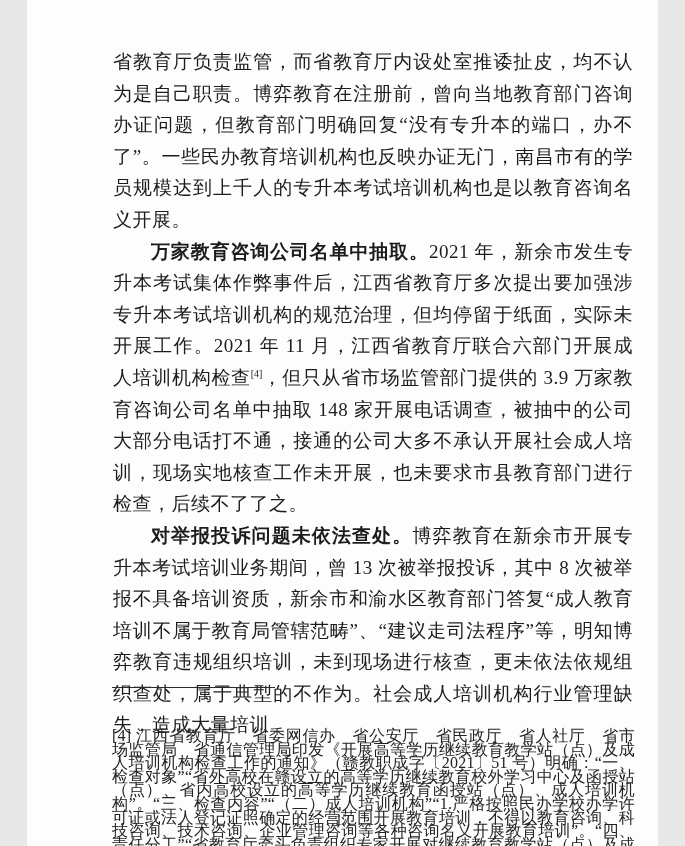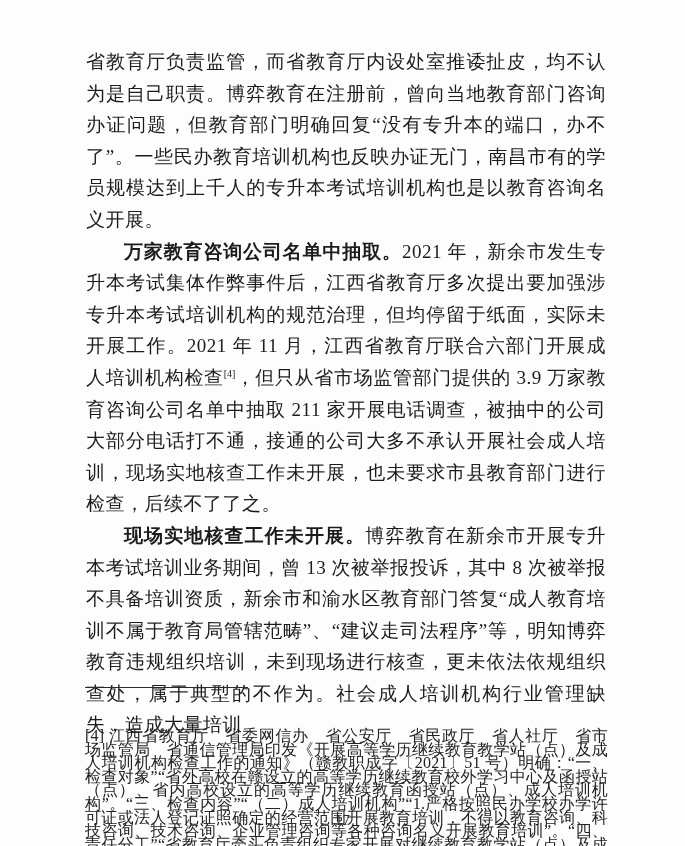--- a/index.html
+++ b/index.html
@@ -2,21 +2,21 @@
 <html lang="zh"><head>
 <meta charset="utf-8">
 <style>
   html, body {
     margin: 0;
     padding: 0;
     background: #e8e8e8;
   }
   .page {
     position: relative;
-    width: 685px;
+    width: 631px;
     height: 846px;
     margin: 0 auto;
     background: #fdfdfd;
     color: #1c1c1c;
     font-family: "Liberation Serif", "DejaVu Serif", serif;
     overflow: hidden;
   }
   .body-text {
     position: absolute;
     left: 86px;
@@ -75,22 +75,22 @@
     color: #2a2a2a;
   }
 </style>
 </head>
 <body>
 
 <div class="page">
 
   <div class="body-text">
       <p><span>省教育厅负责监管，而省教育厅内设处室推诿扯皮，均不认为是自己职责。博弈教育在注册前，曾向当地教育部门咨询办证问题，但教育部门明确回复“没有专升本的端口，办不了”。一些民办教育培训机构也反映办证无门，南昌市有的学员规模达到上千人的专升本考试培训机构也是以教育咨询名义开展。</span></p>
-      <p class="indent"><span class="run-bold">万家教育咨询公司名单中抽取。</span><span>2021 年，新余市发生专升本考试集体作弊事件后，江西省教育厅多次提出要加强涉专升本考试培训机构的规范治理，但均停留于纸面，实际未开展工作。2021 年 11 月，江西省教育厅联合六部门开展成人培训机构检查</span><sup class="fn-ref">[4]</sup><span>，但只从省市场监管部门提供的 3.9 万家教育咨询公司名单中抽取 211 家开展电话调查，被抽中的公司大部分电话打不通，接通的公司大多不承认开展社会成人培训，现场实地核查工作未开展，也未要求市县教育部门进行检查，后续不了了之。</span></p>
-      <p class="indent"><span class="run-bold">现场实地核查工作未开展。</span><span>博弈教育在新余市开展专升本考试培训业务期间，曾 13 次被举报投诉，其中 8 次被举报不具备培训资质，新余市和渝水区教育部门答复“成人教育培训不属于教育局管辖范畴”、“建议走司法程序”等，明知博弈教育违规组织培训，未到现场进行核查，更未依法依规组织查处，属于典型的不作为。社会成人培训机构行业管理缺失，造成大量培训</span></p>
+      <p class="indent"><span class="run-bold">万家教育咨询公司名单中抽取。</span><span>2021 年，新余市发生专升本考试集体作弊事件后，江西省教育厅多次提出要加强涉专升本考试培训机构的规范治理，但均停留于纸面，实际未开展工作。2021 年 11 月，江西省教育厅联合六部门开展成人培训机构检查</span><sup class="fn-ref">[4]</sup><span>，但只从省市场监管部门提供的 3.9 万家教育咨询公司名单中抽取 148 家开展电话调查，被抽中的公司大部分电话打不通，接通的公司大多不承认开展社会成人培训，现场实地核查工作未开展，也未要求市县教育部门进行检查，后续不了了之。</span></p>
+      <p class="indent"><span class="run-bold">对举报投诉问题未依法查处。</span><span>博弈教育在新余市开展专升本考试培训业务期间，曾 13 次被举报投诉，其中 8 次被举报不具备培训资质，新余市和渝水区教育部门答复“成人教育培训不属于教育局管辖范畴”、“建议走司法程序”等，明知博弈教育违规组织培训，未到现场进行核查，更未依法依规组织查处，属于典型的不作为。社会成人培训机构行业管理缺失，造成大量培训</span></p>
     </div>
 
   <div class="footnote-rule"></div>
 
   <div class="footnote"><span>[4]</span><span> 江西省教育厅　省委网信办　省公安厅　省民政厅　省人社厅　省市场监管局　省通信管理局印发《开展高等学历继续教育教学站（点）及成人培训机构检查工作的通知》（赣教职成字〔2021〕51 号）明确：“一、检查对象”“省外高校在赣设立的高等学历继续教育校外学习中心及函授站（点）、省内高校设立的高等学历继续教育函授站（点）、成人培训机构”。“三、检查内容”“（二）成人培训机构”“1.严格按照民办学校办学许可证或法人登记证照确定的经营范围开展教育培训，不得以教育咨询、科技咨询、技术咨询、企业管理咨询等各种咨询名义开展教育培训”。“四、责任分工”“省教育厅牵头负责组织专家开展对继续教育教学站（点）及成人培训机构的招生、教学和管理情况的检查”。</span></div>
 
   <div class="page-number">17</div>
 
 </div>
 

